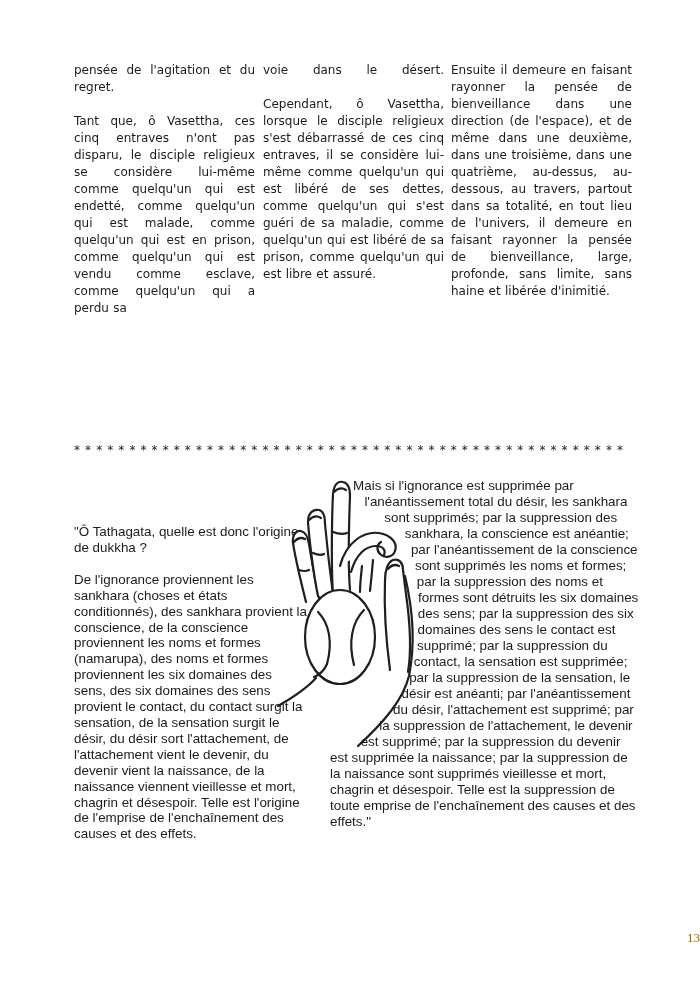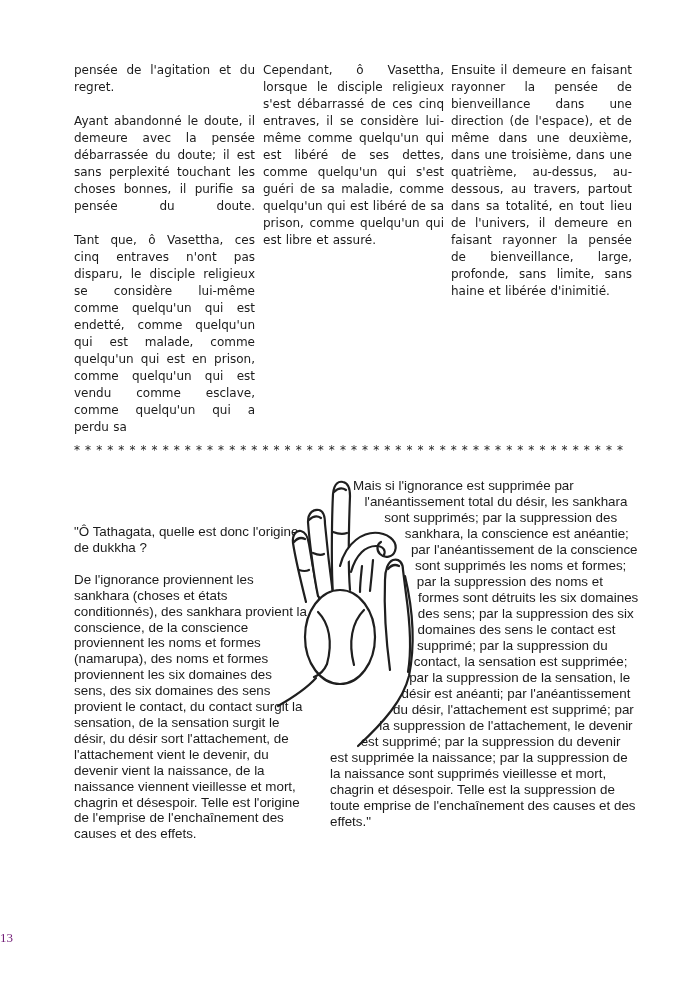--- a/index.html
+++ b/index.html
@@ -44,36 +44,36 @@
     float:left;width:92px;height:272px;
     shape-outside:polygon(0 0,18px 0,26px 25px,50px 45px,74px 62px,84px 88px,88px 122px,87px 165px,78px 196px,62px 226px,40px 250px,12px 268px,0 272px);
   }
   .hand-svg{
     position:absolute;left:-58px;top:-4px;width:150px;height:278px;
     pointer-events:none;
   }
   
   .page-number{
     position:absolute;left:0;top:930px;width:700px;
-    text-align:left;font-family:"Liberation Serif",serif;
-    font-size:13px;color:#701a75;
+    text-align:right;font-family:"Liberation Serif",serif;
+    font-size:13px;color:#a16207;
   }
 </style>
 </head>
 <body>
 
 <div class="page">
 
   <div class="top-col col-1">
     <p>pensée de l'agitation et du regret.</p>
-    <p class="last-just">Ayant abandonné le doute, il demeure avec la pensée débarrassée du doute; il est sans perplexité touchant les choses bonnes, il purifie sa pensée du doute.</p>
     <p>Tant que, ô Vasettha, ces cinq entraves n'ont pas disparu, le disciple religieux se considère lui-même comme quelqu'un qui est endetté, comme quelqu'un qui est malade, comme quelqu'un qui est en prison, comme quelqu'un qui est vendu comme esclave, comme quelqu'un qui a perdu sa</p>
   </div>
 
   <div class="top-col col-2">
+    <p class="last-just">voie dans le désert.</p>
     <p>Cependant, ô Vasettha, lorsque le disciple religieux s'est débarrassé de ces cinq entraves, il se considère lui-même comme quelqu'un qui est libéré de ses dettes, comme quelqu'un qui s'est guéri de sa maladie, comme quelqu'un qui est libéré de sa prison, comme quelqu'un qui est libre et assuré.</p>
   </div>
 
   <div class="top-col col-3">
     <p>Ensuite il demeure en faisant rayonner la pensée de bienveillance dans une direction (de l'espace), et de même dans une deuxième, dans une troisième, dans une quatrième, au-dessus, au-dessous, au travers, partout dans sa totalité, en tout lieu de l'univers, il demeure en faisant rayonner la pensée de bienveillance, large, profonde, sans limite, sans haine et libérée d'inimitié.</p>
   </div>
 
   <div class="asterisk-row">* * * * * * * * * * * * * * * * * * * * * * * * * * * * * * * * * * * * * * * * * * * * * * * * * *</div>
 
   <div class="bottom-left">

